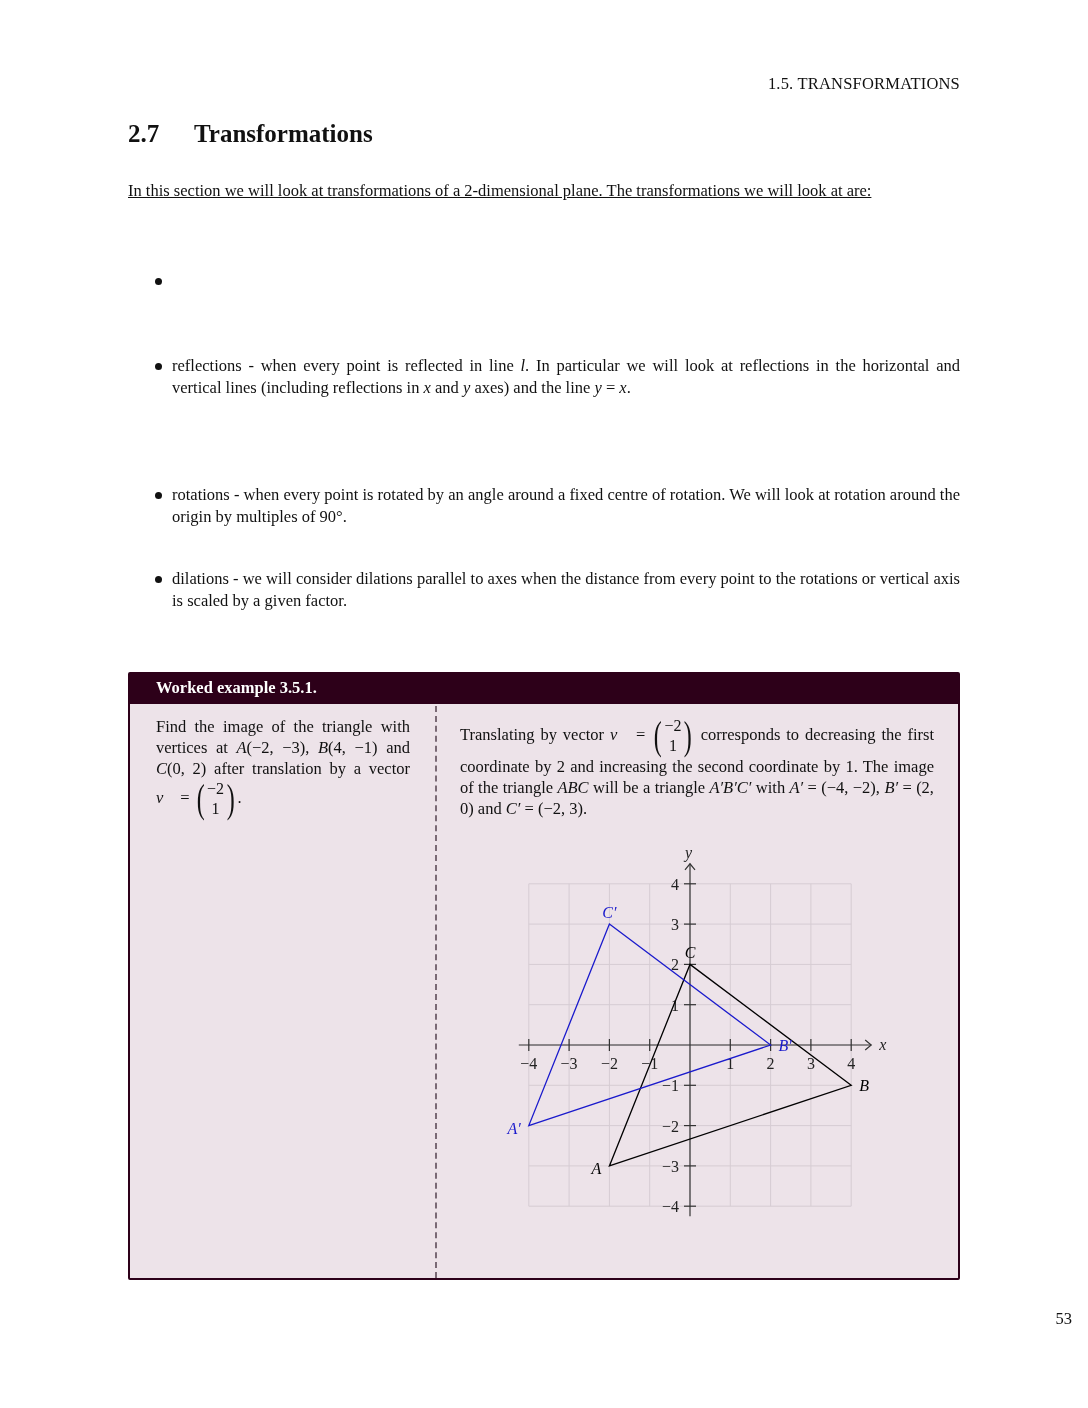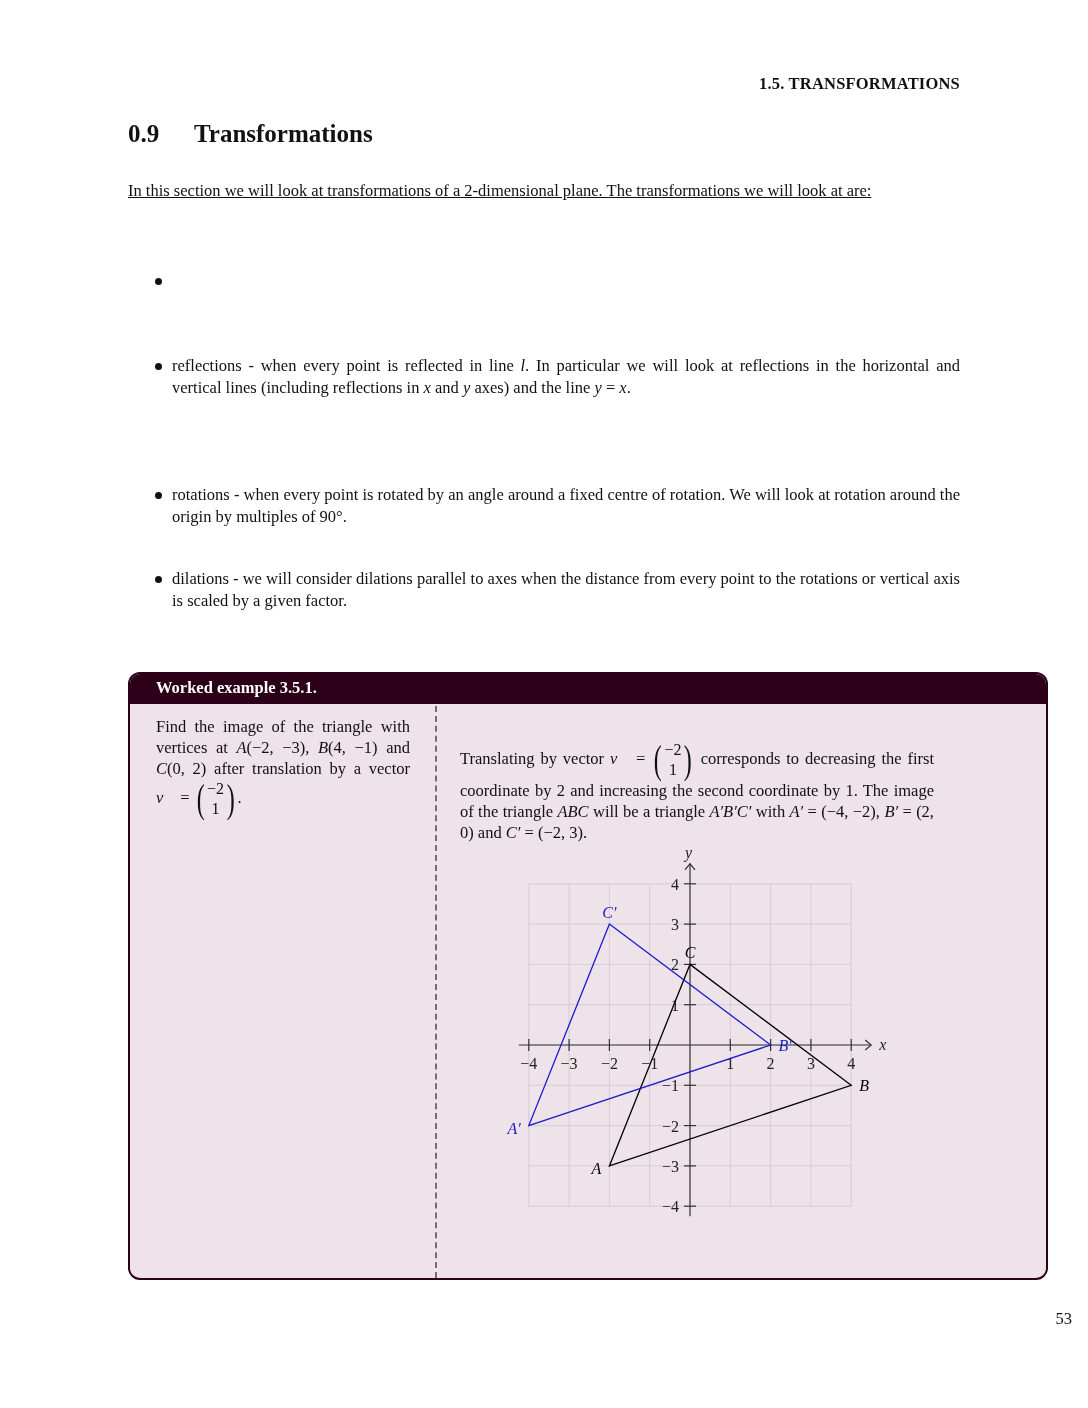--- a/index.html
+++ b/index.html
@@ -4,21 +4,21 @@
   <style>
     html, body { margin: 0; padding: 0; background: #ffffff; }
     body {
       width: 1088px; height: 1408px; position: relative; overflow: hidden;
       font-family: "DejaVu Serif", "Liberation Serif", serif;
       color: #111;
     }
     .page { position: absolute; left: 0; top: 0; width: 1088px; height: 1408px; }
     .running-head {
       position: absolute; right: 128px; top: 74px;
-      font-family: "Liberation Serif", serif; font-size: 16.5px; letter-spacing: 0.2px; font-weight: bold;
+      font-family: "Liberation Serif", serif; font-size: 16.5px; letter-spacing: 0.2px;
     }
     .section-title {
       position: absolute; left: 128px; top: 120px;
       font-family: "Liberation Serif", serif; font-weight: bold; font-size: 25px;
     }
     .section-title .num { display: inline-block; width: 66px; }
     .intro {
       position: absolute; left: 128px; top: 180px; width: 832px;
       font-family: "Liberation Serif", serif; font-size: 16.5px; line-height: 21.5px;
       text-align: justify;
@@ -30,25 +30,25 @@
       text-align: justify;
       padding-left: 20px; box-sizing: border-box;
     }
     .bullet .dot {
       position: absolute; left: 3px; top: 8px; width: 7px; height: 7px; border-radius: 50%;
       background: #111;
     }
     .m { font-style: italic; }
 
     .example-box {
-      position: absolute; left: 128px; top: 672px; width: 920px; height: 608px;
+      position: absolute; left: 128px; top: 672px; width: 832px; height: 608px;
       box-sizing: border-box;
       background: #ede3e9;
       border: 2px solid #2d0019;
-      border-radius: 12px;
+      border-radius: 2px;
       overflow: hidden;
     }
     .example-header {
       position: absolute; left: 0; top: 0; right: 0; height: 30px;
       background: #2d0019; color: #ffffff;
       font-family: "Liberation Serif", serif; font-weight: bold; font-size: 16.5px;
       line-height: 28px; padding-left: 26px; box-sizing: border-box;
     }
     .divider {
       position: absolute; left: 305px; top: 32px; bottom: 0;
@@ -56,21 +56,20 @@
     }
     .question {
       position: absolute; left: 26px; top: 42px; width: 254px;
       font-family: "Liberation Serif", serif; font-size: 16.5px; line-height: 21px;
       text-align: justify; text-align-last: left;
     }
     .answer {
       position: absolute; left: 330px; top: 42px; width: 474px;
       font-family: "Liberation Serif", serif; font-size: 16.5px; line-height: 21px;
       text-align: justify;
-      margin-top: 24px;
     }
     .colvec {
       display: inline-flex; align-items: center; vertical-align: middle;
       font-style: normal;
     }
     .colvec .paren { font-size: 40px; line-height: 40px; font-weight: 200; transform: scaleX(0.6); display: inline-block; }
     .colvec .entries { display: inline-flex; flex-direction: column; align-items: center; line-height: 20px; font-size: 16px; }
 
     .plot { position: absolute; left: 0; top: 0; width: 1088px; height: 1408px; pointer-events: none; }
     .plot text { font-family: "Liberation Serif", serif; }
@@ -79,21 +78,21 @@
       font-family: Liberation Serif, serif; font-size: 16.5px;
     }
   </style>
 </head>
 <body>
 
 <div class="page">
   <div class="running-head">1.5.  TRANSFORMATIONS</div>
 
   <div class="section-title">
-    <span class="num">0.9</span><span>Transformations</span>
+    <span class="num">2.7</span><span>Transformations</span>
   </div>
 
   <div class="intro">In this section we will look at transformations of a 2-dimensional plane. The transformations we will look at are:</div>
 
   <div class="bullet" style="top:270px;">
     <span class="dot"></span>
   </div>
   <div class="bullet" style="top:355px;">
     <span class="dot"></span>
     <span>reflections - when every point is reflected in line <span class="m">l</span>.  In particular we will look at reflections in the horizontal and vertical lines (including reflections in <span class="m">x</span> and <span class="m">y</span> axes) and the line <span class="m">y</span> = <span class="m">x</span>.</span>

